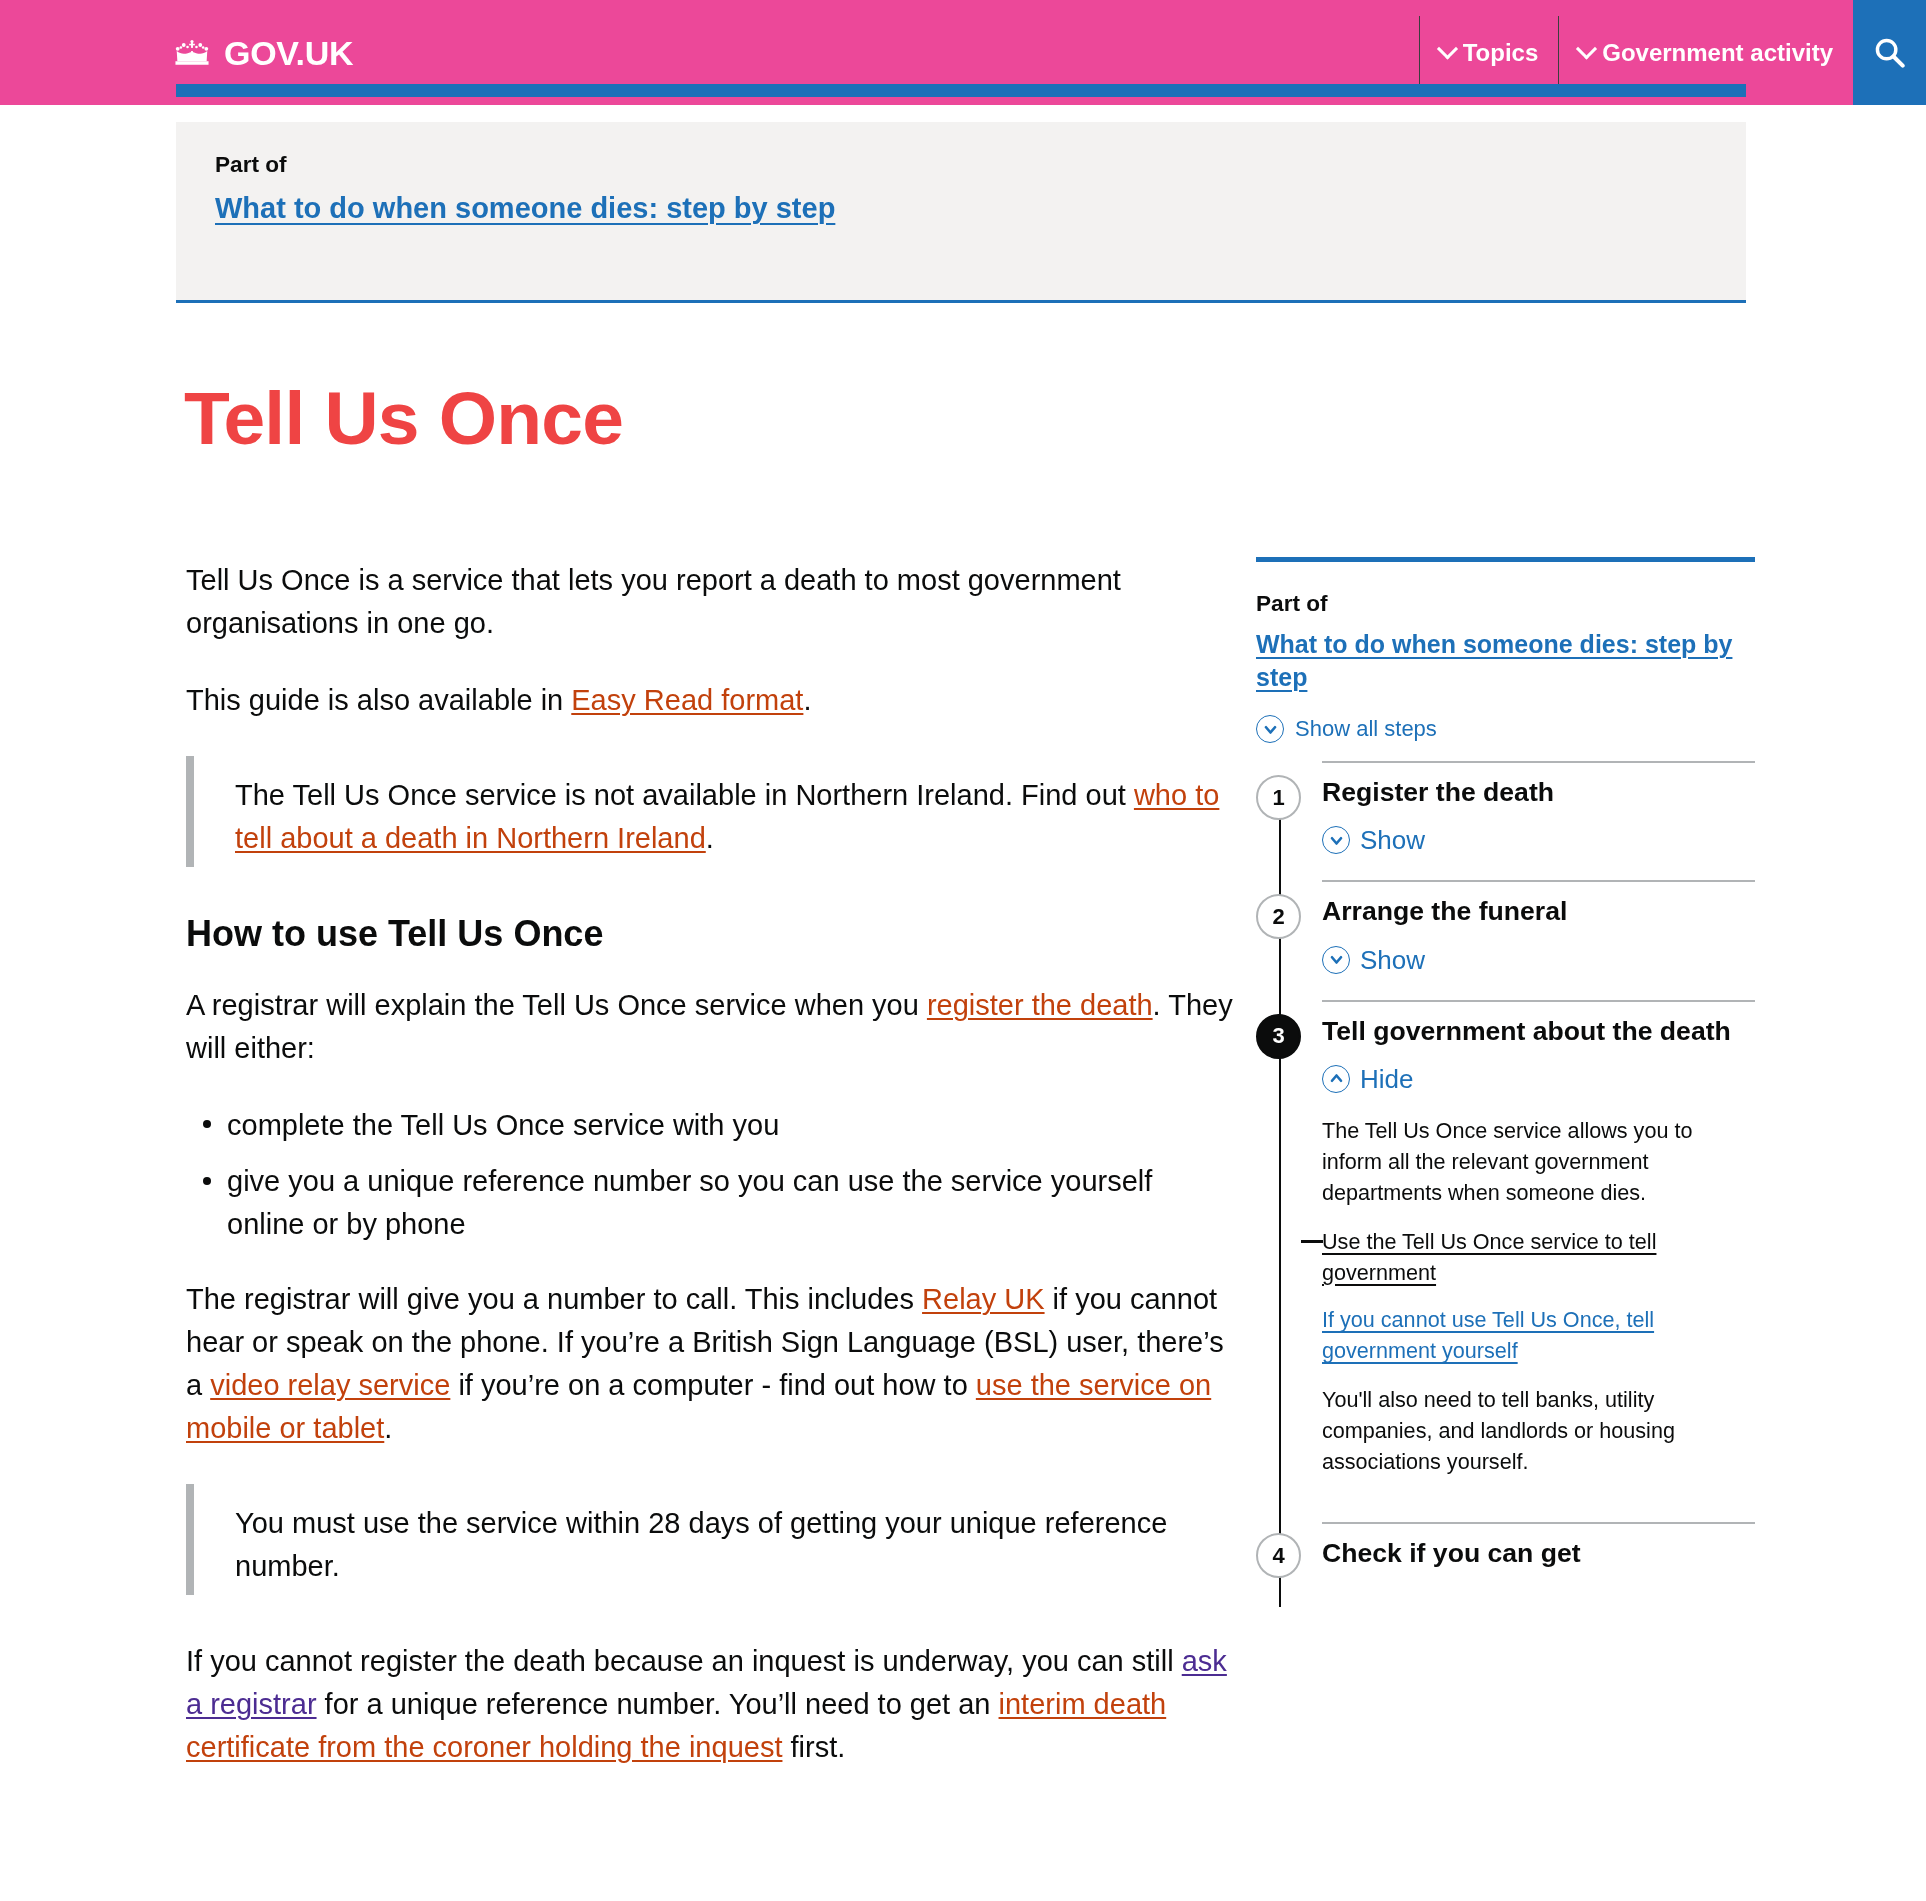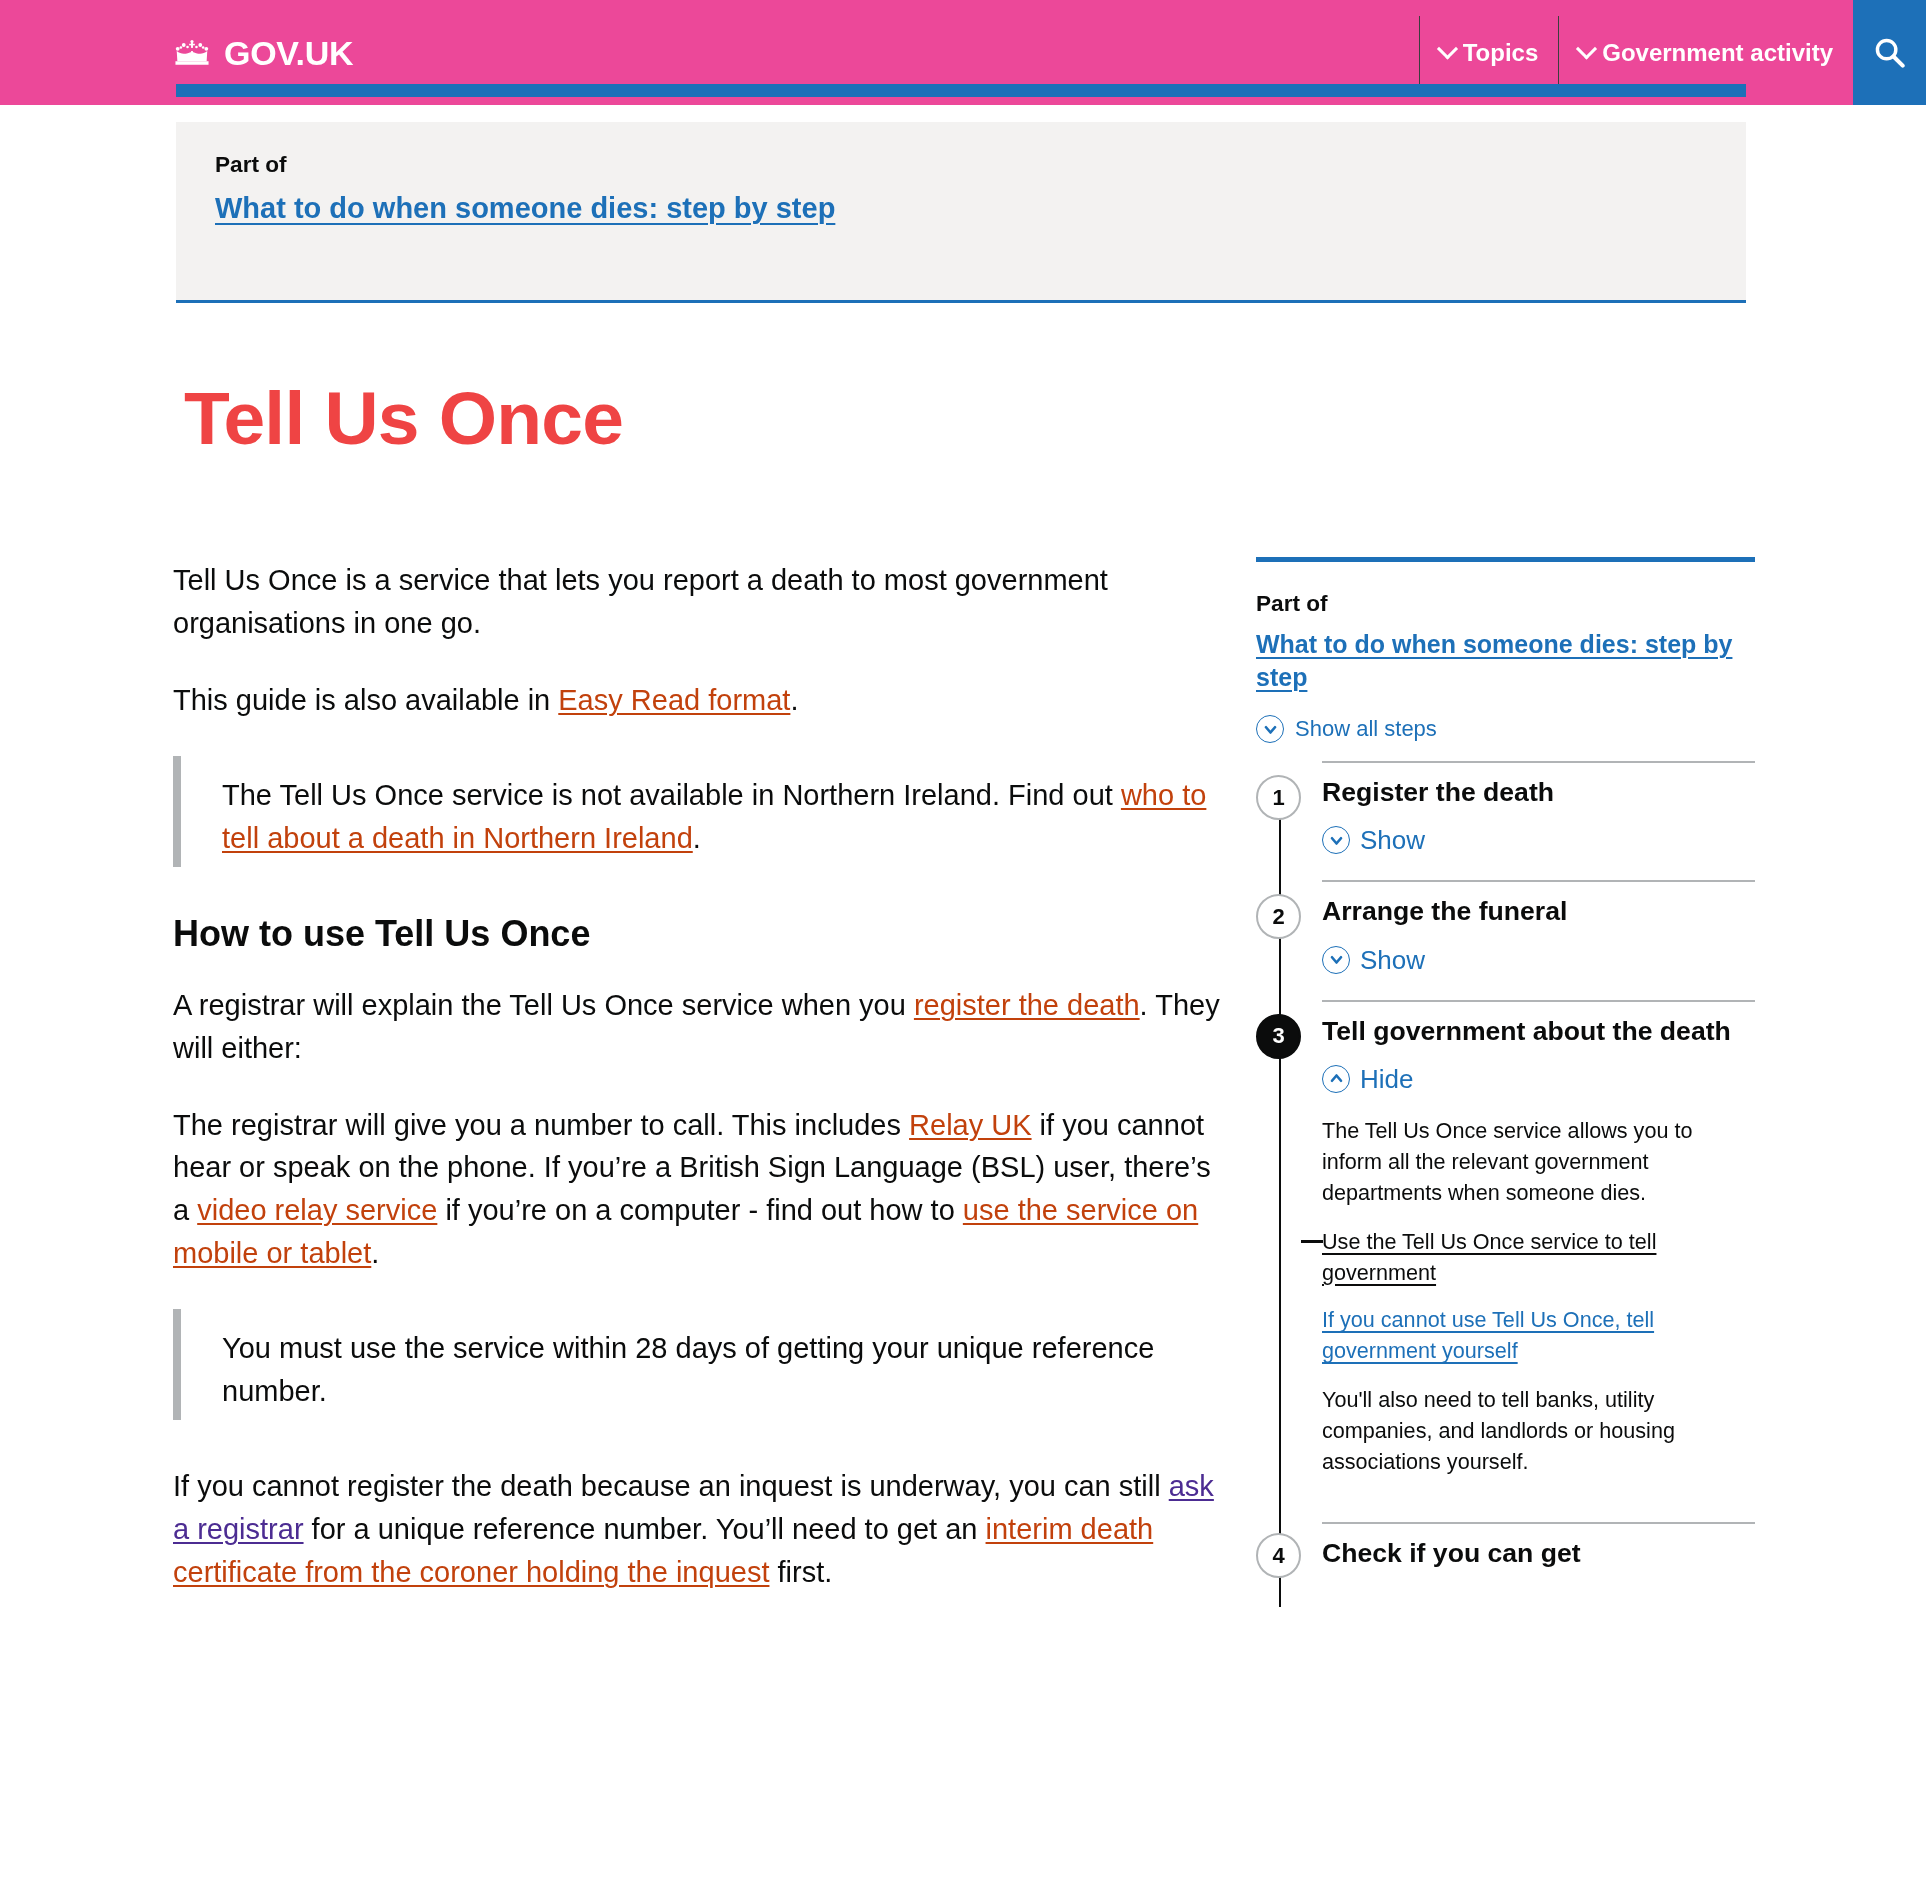--- a/index.html
+++ b/index.html
@@ -136,21 +136,21 @@
     font-size: 75px;
     font-weight: 700;
     color: #ef4444;
     letter-spacing: -0.8px;
     line-height: 1.05;
     margin: 8px;
   }
 
   .main-col {
     position: absolute;
-    left: 173px;
+    left: 186px;
     top: 559px;
     width: 1048px;
   }
   .main-col p {
     font-size: 29px;
     line-height: 1.48;
     color: #0b0c0c;
     margin: 0 0 34px 0;
   }
   .main-col a { color: #c2410c; text-decoration: underline;
@@ -429,20 +429,24 @@
   <p><span>This guide is also available in </span><a>Easy Read format</a><span>.</span></p>
 
   <div class="inset">
     <p><span>The Tell Us Once service is not available in Northern Ireland. Find out </span><a>who to tell about a death in Northern Ireland</a><span>.</span></p>
   </div>
 
   <h2 class="section-head">How to use Tell Us Once</h2>
 
   <p><span>A registrar will explain the Tell Us Once service when you </span><a>register the death</a><span>. They will either:</span></p>
 
+  <ul class="bullets">
+    <li>complete the Tell Us Once service with you</li>
+    <li>give you a unique reference number so you can use the service yourself online or by phone</li>
+  </ul>
 
   <p><span>The registrar will give you a number to call. This includes </span><a>Relay UK</a><span> if you cannot hear or speak on the phone. If you’re a British Sign Language (BSL) user, there’s a </span><a>video relay service</a><span> if you’re on a computer - find out how to </span><a>use the service on mobile or tablet</a><span>.</span></p>
 
   <div class="inset">
     <p>You must use the service within 28 days of getting your unique reference number.</p>
   </div>
 
   <p><span>If you cannot register the death because an inquest is underway, you can still </span><a class="visited">ask a registrar</a><span> for a unique reference number. You’ll need to get an </span><a>interim death certificate from the coroner holding the inquest</a><span> first.</span></p>
 
 </main>

